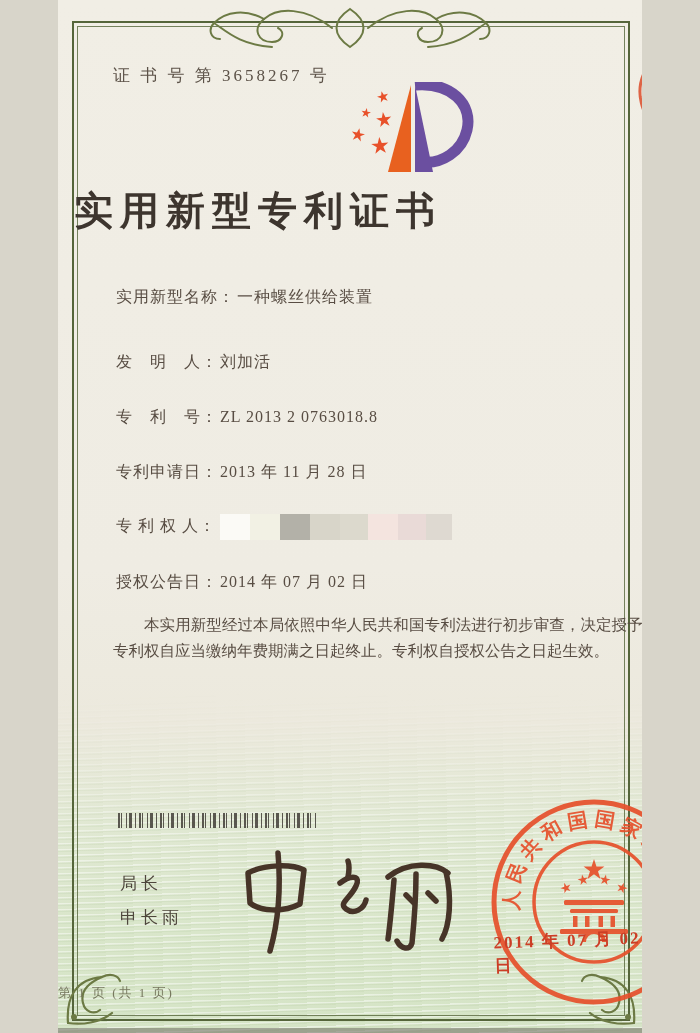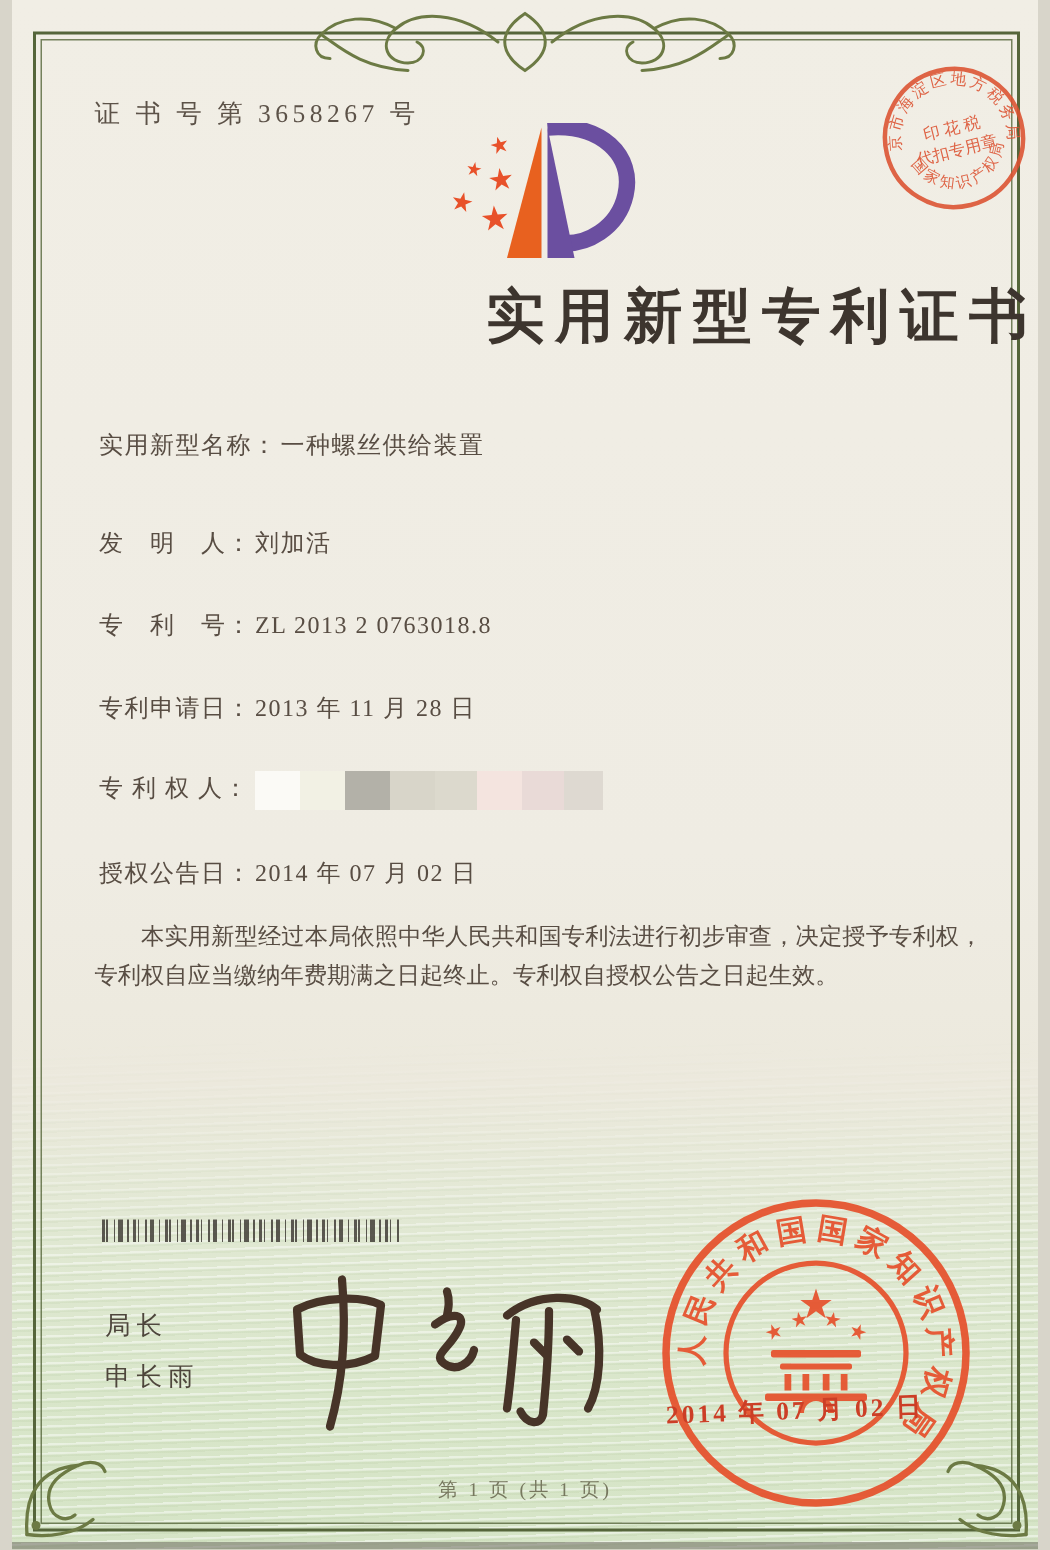--- a/index.html
+++ b/index.html
@@ -1,18 +1,18 @@
 <!DOCTYPE html>
 <html><head>
 <meta charset="utf-8">
 <style>
   * { margin:0; padding:0; box-sizing:border-box; }
   html,body { background:#d8d5ca; }
   .page {
-    position:relative; width:684px; height:1033px; margin:0 auto;
+    position:relative; width:584px; height:1033px; margin:0 auto;
     font-family:"Liberation Serif","DejaVu Serif",serif;
     color:#554a40;
     background:linear-gradient(180deg,#f1eee5 0%,#efece3 55%,#ece9dd 70%,#e0e8d2 80%,#d9e6ca 90%,#d5e4c6 100%);
     overflow:hidden;
   }
   
   .waves {
     position:absolute; left:0; right:0; bottom:0; height:340px; pointer-events:none;
     background:repeating-linear-gradient(178deg, rgba(255,255,255,0.45) 0 1px, rgba(150,180,125,0.10) 2px 3px, transparent 3px 6px);
     -webkit-mask-image:linear-gradient(180deg,transparent 0,#000 45%);
@@ -34,21 +34,21 @@
   .ornament-corner.right { right:2px; transform:scaleX(-1); }
 
   .cert-no { position:absolute; left:55px; top:64px; font-size:17px; letter-spacing:3px; color:#5c5248; }
 
   .tax-stamp { position:absolute; left:576px; top:40px; transform:rotate(-14deg); opacity:.88; }
   .tax-stamp text { fill:#dc5130; font-family:"Liberation Serif","DejaVu Serif",serif; }
 
   .logo { position:absolute; left:283px; top:82px; }
 
   .title {
-    position:absolute; top:184px; left:0; width:100%; text-align:right;
+    position:absolute; top:184px; left:16px; width:100%; text-align:left;
     font-size:39px; font-weight:bold; letter-spacing:7px; color:#3d352e;
   }
 
   .field { position:absolute; left:58px; font-size:16px; letter-spacing:1px; color:#584d43; white-space:nowrap; }
   .f-name       { top:287px;text-align:right; }
   .f-inventor   { top:352px; }
   .f-patent-no  { top:407px; }
   .f-filing     { top:462px; }
   .f-patentee   { top:514px;text-align:right; }
   .f-grant      { top:572px; }
@@ -70,21 +70,21 @@
   .signer.name { top:906px; }
   .signature  { position:absolute; left:162px; top:843px; }
 
   .gov-seal { position:absolute; left:430px; top:796px; opacity:.92; }
   .gov-seal text { fill:#e6502b; font-family:"Liberation Serif","DejaVu Serif",serif; }
   .seal-date {
     position:absolute; left:436px; top:929px; transform:rotate(-2deg);
     font-size:17px; font-weight:bold; letter-spacing:2px; color:#cc3e26; z-index:3;
   }
 
-  .footer { position:absolute; top:984px; left:0; width:100%; text-align:center; font-size:13px; letter-spacing:2px; color:#77785f; }
+  .footer { position:absolute; top:984px; left:0; width:100%; text-align:left; font-size:13px; letter-spacing:2px; color:#77785f; }
 </style>
 </head>
 <body>
 
 <div class="page">
 
   <div class="waves"></div>
 
   <div class="frame"></div>
 

